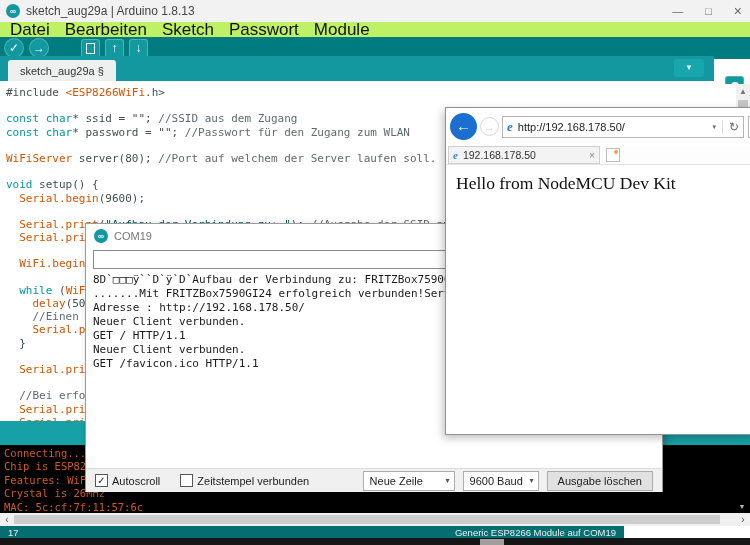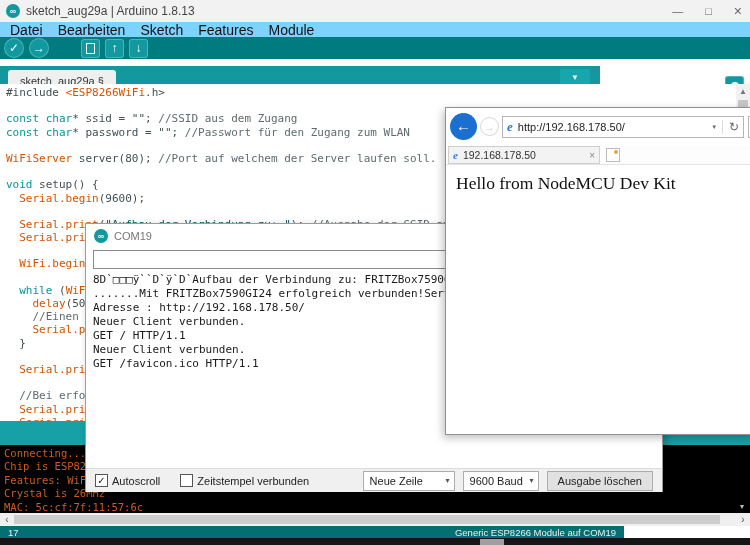--- a/index.html
+++ b/index.html
@@ -8,35 +8,35 @@
   .abs { position:absolute; }
 
   
   #ide { left:0; top:0; width:750px; height:545px; background:#fff; }
   #titlebar { left:0; top:0; width:750px; height:22px; background:#f2f2f2;
     display:flex; align-items:center; padding-left:6px; font-size:12px; color:#444; }
   .ard-icon { width:14px; height:14px; border-radius:50%; background:#12989e; color:#fff;
     font-size:9px; line-height:14px; text-align:center; margin-right:6px; font-weight:bold; }
   #win-controls { position:absolute; right:8px; top:0; height:22px; display:flex; gap:22px;
     align-items:center; color:#666; font-size:11px; }
-  #menubar { left:0; top:22px; width:750px; height:15px; background:#7dd3fc;
-    display:flex; gap:15px; padding-left:10px; font-size:14px; color:#111; align-items:center; }
+  #menubar { left:0; top:22px; width:750px; height:15px; background:#bef264;
+    display:flex; gap:15px; padding-left:10px; font-size:17px; color:#111; align-items:center; }
   #toolbar { left:0; top:37px; width:750px; height:22px; background:#007b80;
     display:flex; align-items:center; padding-left:4px; gap:5px; }
   .tbtn { background:#12999f; color:#fff; display:flex; align-items:center; justify-content:center;
     box-shadow:inset 0 0 0 1px rgba(255,255,255,.25); }
   .tbtn.circle { width:20px; height:20px; border-radius:50%; font-size:12px; }
   .tbtn.square { width:19px; height:19px; border-radius:3px; font-size:12px; }
   .gap { width:22px; }
   .sheet { width:9px; height:11px; border:1.4px solid #fff; background:transparent; }
   #monitor-btn { position:absolute; right:6px; top:39px; }
   .mag { width:8px; height:8px; border:2px solid #fff; border-radius:50%; position:relative; }
   .mag::after { content:''; position:absolute; width:2px; height:5px; background:#fff;
     left:7px; top:6px; transform:rotate(-45deg); }
-  #tabbar { left:0; top:66px; width:600px; height:25px; background:#12989e; }
+  #tabbar { left:0; top:56px; width:714px; height:25px; background:#12989e; }
   #tab-active { position:absolute; left:8px; top:4px; height:21px; background:#eef0f0;
     border-radius:3px 3px 0 0; padding:0 12px; font-size:11px; color:#333;
     display:flex; align-items:center; }
   #tab-menu-btn { position:absolute; right:10px; top:3px; width:30px; height:18px;
     background:#17a6ab; color:#e8f4f4; font-size:8px; text-align:center; line-height:18px;
     border-radius:2px; }
   #editor { left:0; top:84px; width:750px; height:337px; background:#fff; overflow:hidden;
     font-family:"DejaVu Sans Mono", monospace; font-size:11px; padding:2px 0 0 6px; }
   .cl { white-space:pre; line-height:13.2px; height:13.2px; }
   .tok-p { color:#434f54; } .tok-k { color:#00979c; } .tok-f { color:#d35400; }
@@ -128,21 +128,21 @@
       <span>—</span>
       <span>□</span>
       <span style="font-size:14px;">×</span>
     </div>
   </div>
 
   <div id="menubar" class="abs">
       <span>Datei</span>
       <span>Bearbeiten</span>
       <span>Sketch</span>
-      <span>Features</span>
+      <span>Passwort</span>
       <span>Module</span>
     </div>
 
   <div id="toolbar" class="abs">
     <div class="tbtn circle">
         <span>✓</span>
       </div>
     <div class="tbtn circle">
         <span>→</span>
       </div>

